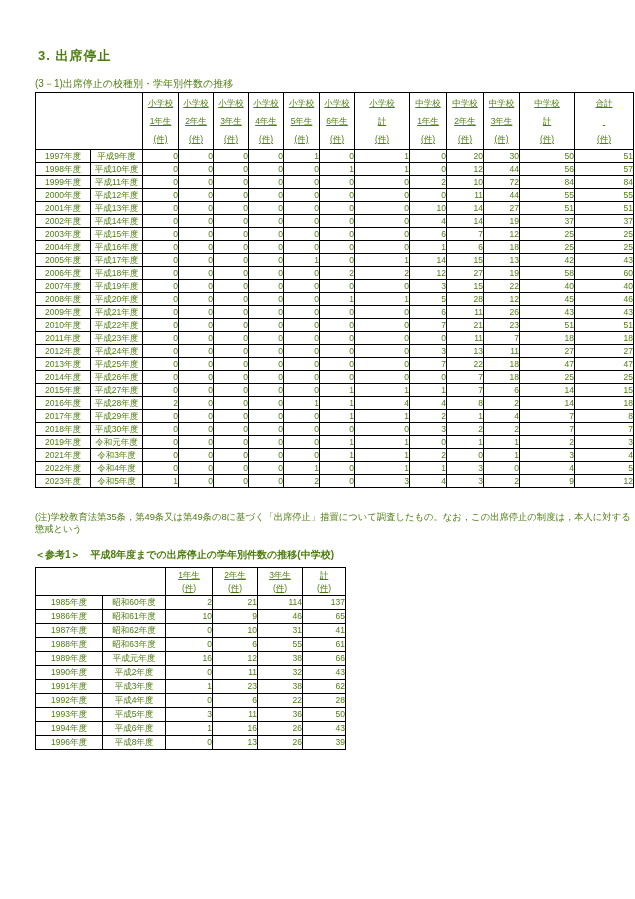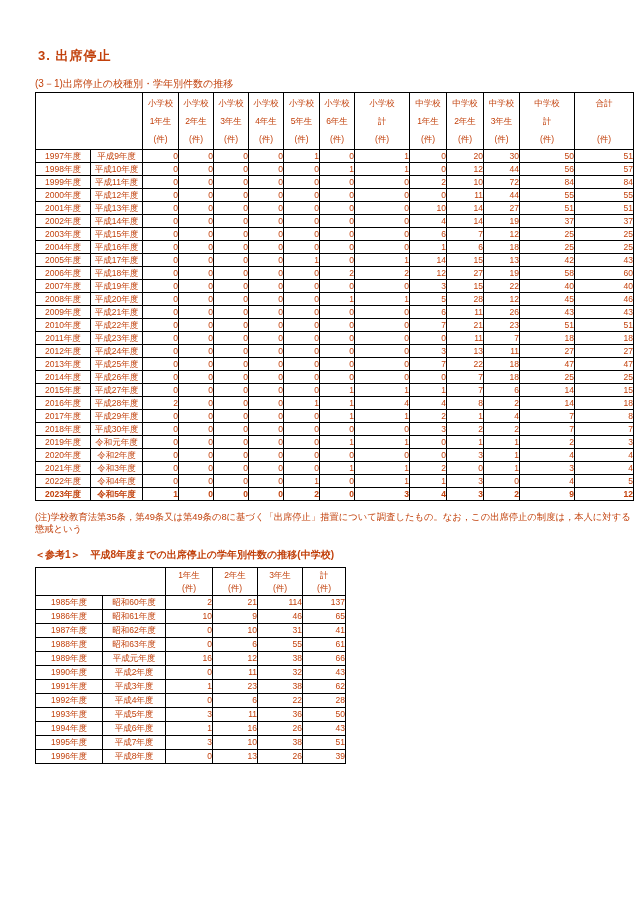--- a/index.html
+++ b/index.html
@@ -1,35 +1,35 @@
 <!DOCTYPE html>
 <html><head>
 <meta charset="utf-8">
 <style>
   * { margin:0; padding:0; box-sizing:border-box; }
   html,body { background:#ffffff; }
   .page {
     position:relative; width:635px; height:899px; background:#fff;
-    font-family:"Liberation Sans","DejaVu Sans",sans-serif; color:#c2410c;
+    font-family:"Liberation Sans","DejaVu Sans",sans-serif; color:#4d7c0f;
   }
   .title { position:absolute; left:38px; top:47px; font-size:13px; font-weight:bold; letter-spacing:1px; }
   .heading1 { position:absolute; left:35px; top:77px; font-size:10px; font-weight:normal; }
   .heading2 { position:absolute; left:35px; top:548px; font-size:10px; font-weight:bold;text-align:center; }
   table { border-collapse:collapse; table-layout:fixed; position:absolute; background:#fff; }
   td { border:1px solid #000; overflow:hidden; white-space:nowrap; }
   #t1 { left:35px; top:92px; width:598px; }
   #t2 { left:35px; top:567px; width:310px; }
-  td.hc { font-size:8.5px; text-align:center; vertical-align:middle; padding:0; }
+  td.hc { font-size:8.5px; text-align:center; vertical-align:middle; padding:0;text-decoration:underline; }
   #t1 td.hc, #t1 td.hlbl { height:57px; line-height:18px; }
   #t2 td.hc, #t2 td.hlbl { height:28px; line-height:13px; }
   #t1 tbody td { height:13px; font-size:8.5px; line-height:12px; padding:0; }
   #t2 tbody td { height:14px; font-size:8.5px; line-height:13px; padding:0; }
   .lbl { text-align:center; }
   .num { text-align:right; padding-right:3px; }
-  .bold-row td { font-weight:bold;margin-top:32px; }
+  .bold-row td { font-weight:normal;margin-top:32px; }
   .note { position:absolute; left:35px; top:511px; width:600px; font-size:9.3px; line-height:12px; }
 </style>
 </head>
 <body>
 
 <div class="page">
 
   <div class="title">3. 出席停止</div>
 
   <div class="heading1">(3－1)出席停止の校種別・学年別件数の推移</div>
@@ -431,36 +431,20 @@
           <td class="num">0</td>
           <td class="num">1</td>
           <td class="num">1</td>
           <td class="num">0</td>
           <td class="num">1</td>
           <td class="num">1</td>
           <td class="num">2</td>
           <td class="num">3</td>
         </tr>
         <tr>
-          <td class="lbl">2020年度</td>
-          <td class="lbl">令和2年度</td>
-          <td class="num">0</td>
-          <td class="num">0</td>
-          <td class="num">0</td>
-          <td class="num">0</td>
-          <td class="num">0</td>
-          <td class="num">0</td>
-          <td class="num">0</td>
-          <td class="num">0</td>
-          <td class="num">3</td>
-          <td class="num">1</td>
-          <td class="num">4</td>
-          <td class="num">4</td>
-        </tr>
-        <tr>
           <td class="lbl">2021年度</td>
           <td class="lbl">令和3年度</td>
           <td class="num">0</td>
           <td class="num">0</td>
           <td class="num">0</td>
           <td class="num">0</td>
           <td class="num">0</td>
           <td class="num">1</td>
           <td class="num">1</td>
           <td class="num">2</td>
@@ -603,28 +587,20 @@
         </tr>
         <tr>
           <td class="lbl">1994年度</td>
           <td class="lbl">平成6年度</td>
           <td class="num">1</td>
           <td class="num">16</td>
           <td class="num">26</td>
           <td class="num">43</td>
         </tr>
         <tr>
-          <td class="lbl">1995年度</td>
-          <td class="lbl">平成7年度</td>
-          <td class="num">3</td>
-          <td class="num">10</td>
-          <td class="num">38</td>
-          <td class="num">51</td>
-        </tr>
-        <tr>
           <td class="lbl">1996年度</td>
           <td class="lbl">平成8年度</td>
           <td class="num">0</td>
           <td class="num">13</td>
           <td class="num">26</td>
           <td class="num">39</td>
         </tr>
       </tbody>
   </table>
 

